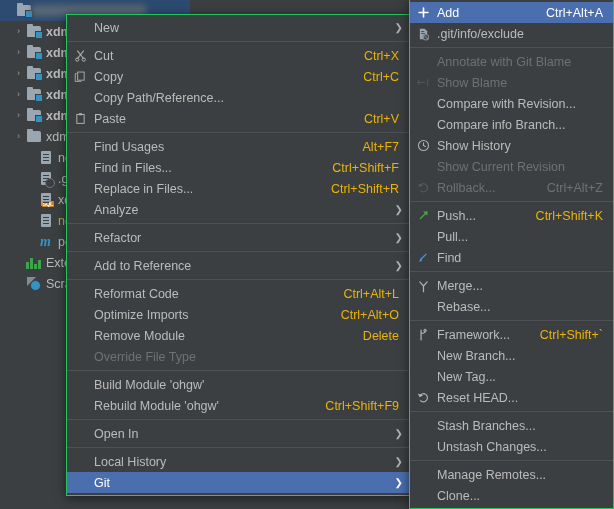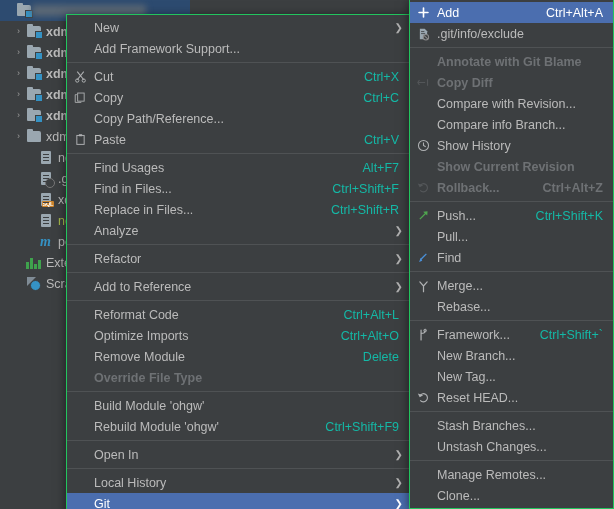--- a/index.html
+++ b/index.html
@@ -48,25 +48,25 @@
 
   
   .menu{position:absolute;background:#3C3F41;border:1px solid #22c55e;
         box-shadow:0 2px 10px rgba(0,0,0,.55);padding:2px 0;box-sizing:border-box;}
   #mainmenu{left:66px;top:14px;width:344px;}
   #gitmenu{left:409px;top:-1px;width:205px;}
 
   .mi{height:21px;display:flex;align-items:center;padding:0 0 0 2px;white-space:nowrap;position:relative;cursor:default;}
   .mi .ic{width:22px;flex:0 0 22px;display:flex;align-items:center;justify-content:center;color:#AFB1B3;}
   .mi .lbl{flex:1 1 auto;font-size:12.5px;color:#BBBBBB;padding-left:3px;overflow:hidden;}
-  .mi .acc{font-size:12.5px;color:#14b8a6;padding-right:10px;}
+  .mi .acc{font-size:12.5px;color:#eab308;padding-right:10px;}
   .mi .sub{position:absolute;right:6px;color:#B0B0B0;font-size:10px;line-height:1;}
   .mi.hl{background:#4B6EAF;}
   .mi.hl .lbl,.mi.hl .acc,.mi.hl .ic,.mi.hl .sub{color:#FFFFFF;}
-  .mi.dis .lbl,.mi.dis .acc{color:#6E7174;font-weight:bold;}
+  .mi.dis .lbl,.mi.dis .acc{color:#6E7174;}
   .mi.dis .ic{color:#5E6164;opacity:.7;}
   .sep{height:1px;background:#4F5254;margin:3px 0;}
 
   svg{display:block;}
 </style>
 </head>
 <body>
 
 <div id="ide">
 
@@ -194,24 +194,20 @@
       </div>
     </div>
 </div>
 
 <div class="menu" id="mainmenu">
     <div class="mi">
       <span class="ic"></span>
       <span class="lbl">New</span>
       <span class="sub">❯</span>
     </div>
-    <div class="mi">
-      <span class="ic"></span>
-      <span class="lbl">Add Framework Support...</span>
-    </div>
     <div class="sep"></div>
     <div class="mi">
       <span class="ic">
         <span style="display: flex; align-items: center; justify-content: center;">
           <svg width="13" height="13" viewBox="0 0 16 16">
             <path d="M4 2 L12 12 M12 2 L4 12" stroke="#AFB1B3" stroke-width="1.3" fill="none"></path>
             <circle cx="4" cy="13" r="2" stroke="#AFB1B3" stroke-width="1.2" fill="none"></circle>
             <circle cx="12" cy="13" r="2" stroke="#AFB1B3" stroke-width="1.2" fill="none"></circle>
           </svg>
         </span>
@@ -361,21 +357,21 @@
     </div>
     <div class="mi dis">
       <span class="ic">
         <span style="display: flex; align-items: center; justify-content: center;">
           <svg width="13" height="13" viewBox="0 0 16 16">
             <path d="M2 8 h8 M3 5 L1 8 L3 11" stroke="currentColor" stroke-width="1.3" fill="none"></path>
             <path d="M13 4 v8" stroke="currentColor" stroke-width="1.3"></path>
           </svg>
         </span>
       </span>
-      <span class="lbl">Copy Diff</span>
+      <span class="lbl">Show Blame</span>
     </div>
     <div class="mi">
       <span class="ic"></span>
       <span class="lbl">Compare with Revision...</span>
     </div>
     <div class="mi">
       <span class="ic"></span>
       <span class="lbl">Compare info Branch...</span>
     </div>
     <div class="mi">

